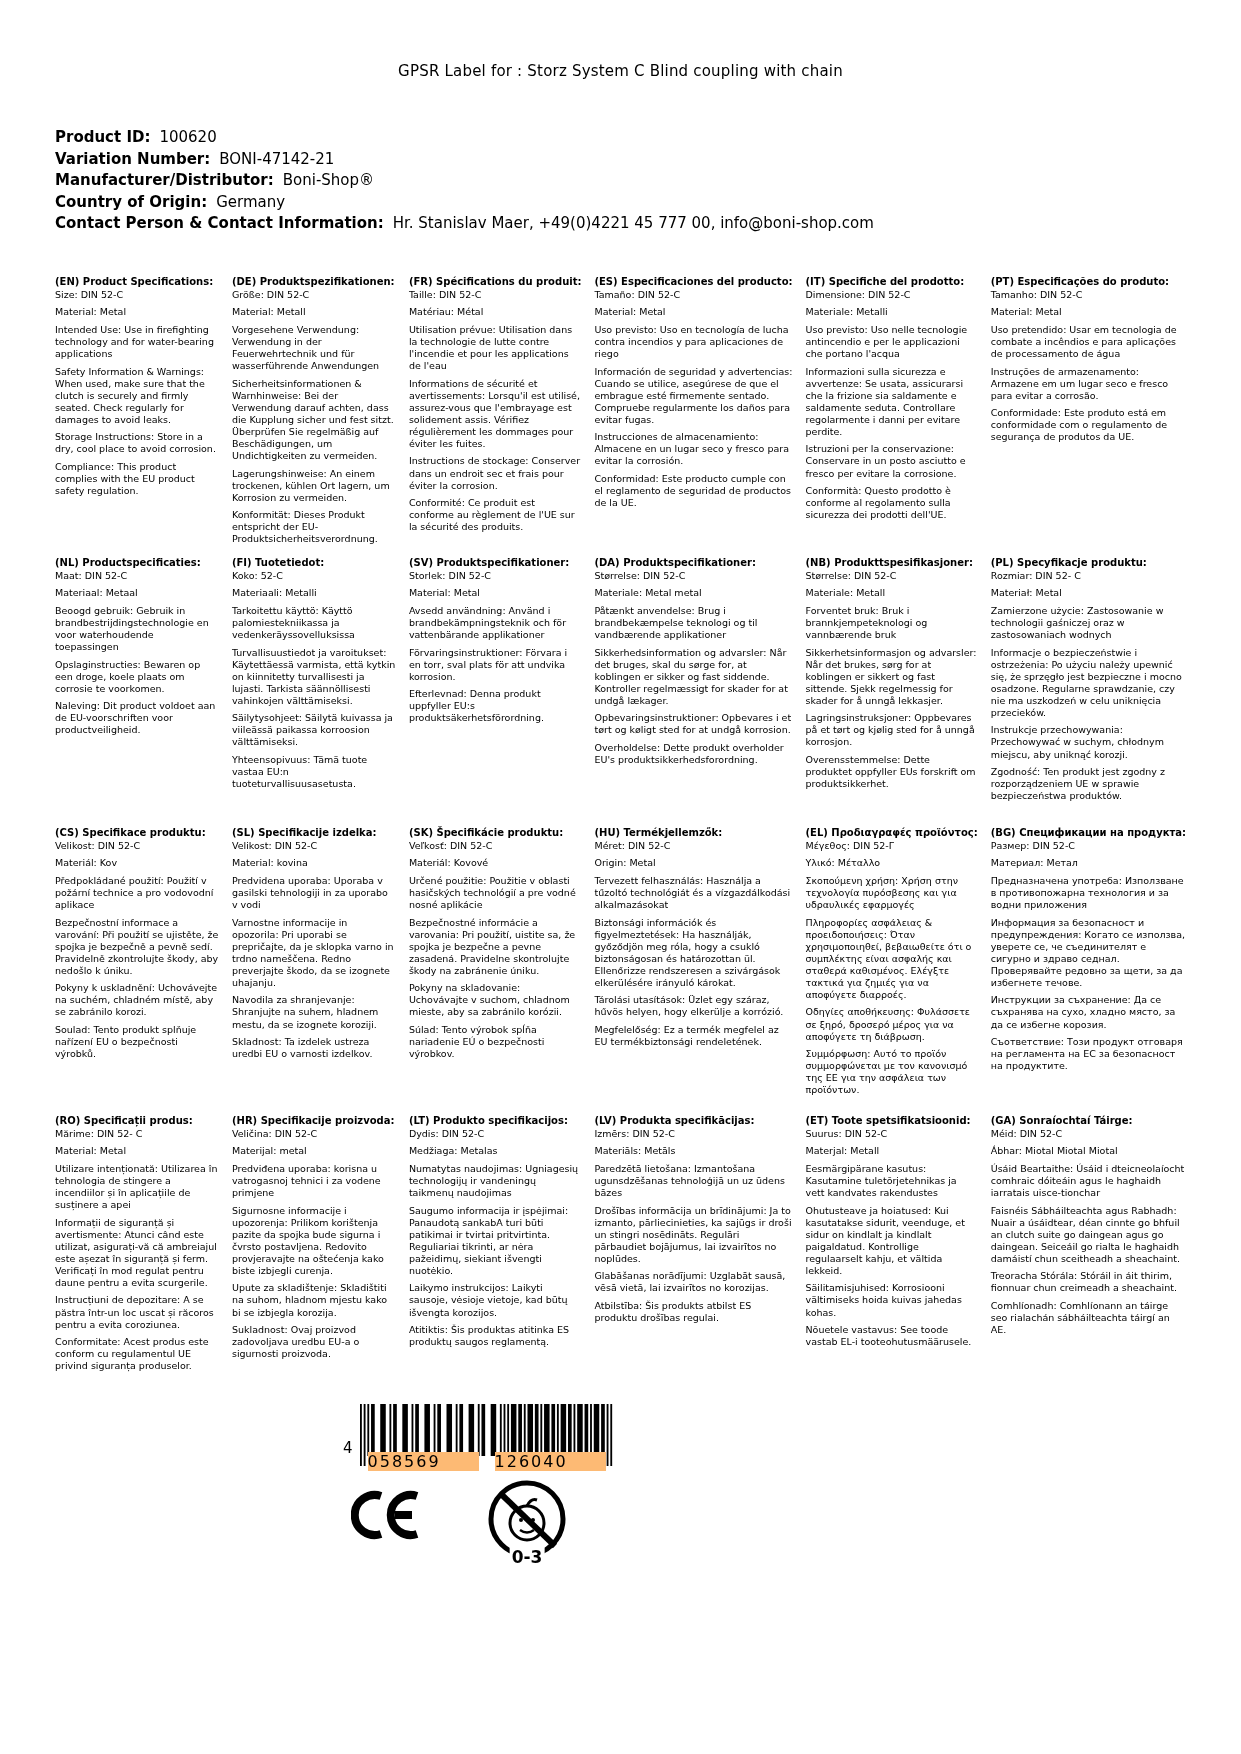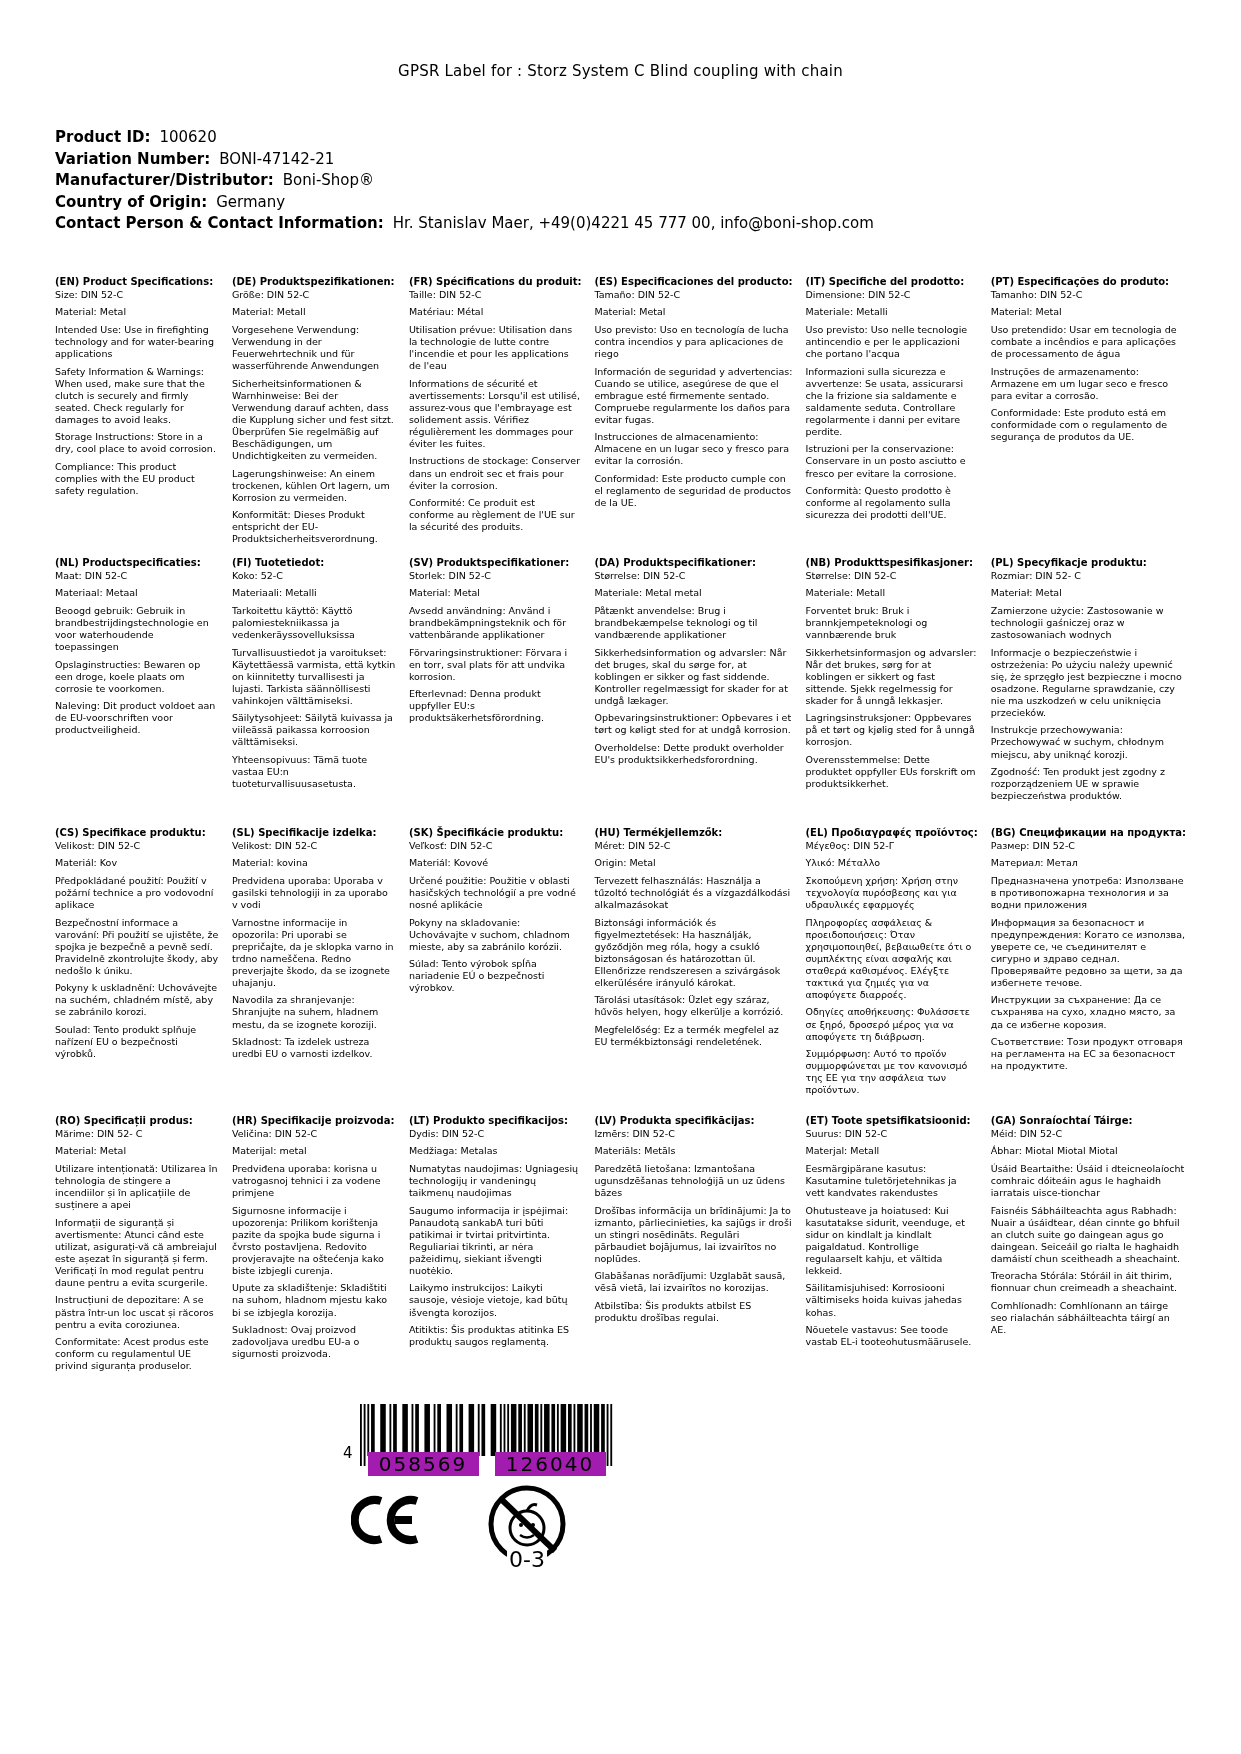--- a/index.html
+++ b/index.html
@@ -30,31 +30,31 @@
   .footer{margin:26px 0 0 343px;width:580px;}
   .barcode-row{display:flex;align-items:flex-start;}
   .lead-digit{
     font-size:15px;align-self:flex-end;margin:0 7px 14px 0;
   }
   .bars-col{display:flex;flex-direction:column;width:254px;}
   .barcode-digits{
     display:flex;width:100%;margin-top:-14px;background:transparent;
   }
   .barcode-digits span{
-    flex:1;text-align:center;font-size:20px;letter-spacing:2px;
-    background:#a21caf;margin:0 8px;
+    flex:1;font-size:16px;letter-spacing:2px;
+    background:#fdba74;margin:0 8px;
   }
   .symbols-row{
     display:flex;align-items:flex-start;gap:62px;
     margin:18px 0 0 8px;
   }
   .age-wrap{position:relative;width:88px;height:92px;margin-top:-12px;}
   .age-label{
     position:absolute;left:50%;bottom:2px;transform:translateX(-50%);
-    background:#fff;padding:0 2px;font-size:22px;font-weight:normal;
+    background:#fff;padding:0 2px;font-size:17px;font-weight:bold;
   }
   svg rect{fill:#000;}
 </style>
 </head>
 <body>
 
 <div class="page">
 
   <h1 class="title">GPSR Label for : Storz System C Blind coupling with chain</h1>
 
@@ -188,20 +188,21 @@
         <p class="block-par">Predvidena uporaba: Uporaba v gasilski tehnologiji in za uporabo v vodi</p>
         <p class="block-par">Varnostne informacije in opozorila: Pri uporabi se prepričajte, da je sklopka varno in trdno nameščena. Redno preverjajte škodo, da se izognete uhajanju.</p>
         <p class="block-par">Navodila za shranjevanje: Shranjujte na suhem, hladnem mestu, da se izognete koroziji.</p>
         <p class="block-par">Skladnost: Ta izdelek ustreza uredbi EU o varnosti izdelkov.</p>
       </div>
       <div class="block">
         <div class="block-heading">(SK) Špecifikácie produktu:</div>
         <p class="block-par">Veľkosť: DIN 52-C</p>
         <p class="block-par">Materiál: Kovové</p>
         <p class="block-par">Určené použitie: Použitie v oblasti hasičských technológií a pre vodné nosné aplikácie</p>
+        <p class="block-par">Bezpečnostné informácie a varovania: Pri použití, uistite sa, že spojka je bezpečne a pevne zasadená. Pravidelne skontrolujte škody na zabránenie úniku.</p>
         <p class="block-par">Pokyny na skladovanie: Uchovávajte v suchom, chladnom mieste, aby sa zabránilo korózii.</p>
         <p class="block-par">Súlad: Tento výrobok spĺňa nariadenie EÚ o bezpečnosti výrobkov.</p>
       </div>
       <div class="block">
         <div class="block-heading">(HU) Termékjellemzők:</div>
         <p class="block-par">Méret: DIN 52-C</p>
         <p class="block-par">Origin: Metal</p>
         <p class="block-par">Tervezett felhasználás: Használja a tűzoltó technológiát és a vízgazdálkodási alkalmazásokat</p>
         <p class="block-par">Biztonsági információk és figyelmeztetések: Ha használják, győződjön meg róla, hogy a csukló biztonságosan és határozottan ül. Ellenőrizze rendszeresen a szivárgások elkerülésére irányuló károkat.</p>
         <p class="block-par">Tárolási utasítások: Üzlet egy száraz, hűvös helyen, hogy elkerülje a korrózió.</p>

